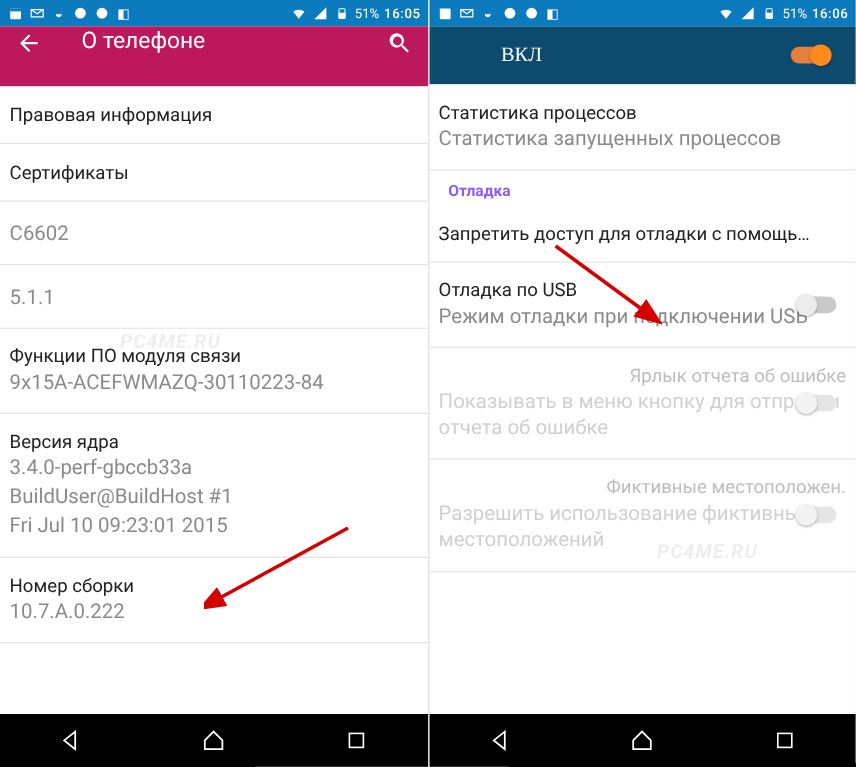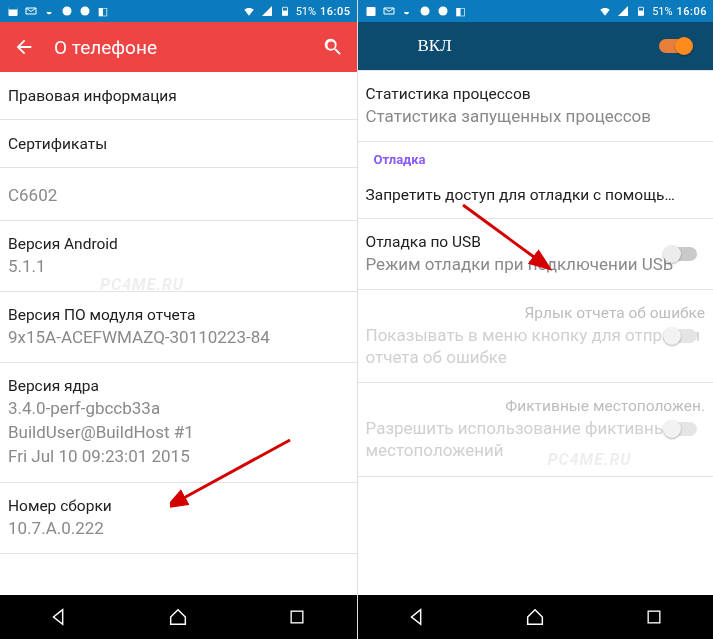--- a/index.html
+++ b/index.html
@@ -35,26 +35,26 @@
   }
   .statusbar .left, .statusbar .right {
     display: flex; align-items: center; gap: 4px;
   }
   .status-ic { width: 14px; height: 14px; display:inline-flex; align-items:center; justify-content:center; }
   .clock { font-weight: 500; letter-spacing: .5px; }
 
   
   .appbar {
     height: 50px;
-    background: #ef4444;
+    background: #be185d;
     color: #fff;
     display: flex;
-    align-items: center;
+    align-items: flex-start;
     padding: 0 10px;
-    gap: 16px;
+    gap: 30px;
   }
   .appbar .title { font-size: 19px; flex: 1; white-space: nowrap; overflow: hidden; text-overflow: ellipsis; }
   .appbar .icon-btn { width: 28px; height: 28px; display:flex; align-items:center; justify-content:center; }
 
   
   .content { flex: 1; overflow: hidden; background: #fff; }
   .row {
     padding: 14px 8px;
     border-bottom: 1px solid #e3e3e3;
     display: flex;
@@ -212,25 +212,24 @@
     <div class="row simple">
       <span class="primary">Правовая информация</span>
     </div>
     <div class="row simple">
       <span class="primary">Сертификаты</span>
     </div>
     <div class="row">
       <span class="secondary">C6602</span>
     </div>
     <div class="row">
-      <span class="primary">Версия Android</span>
       <span class="secondary">5.1.1</span>
     </div>
     <div class="row">
-      <span class="primary">Версия ПО модуля отчета</span>
+      <span class="primary">Функции ПО модуля связи</span>
       <span class="secondary">9x15A-ACEFWMAZQ-30110223-84</span>
     </div>
     <div class="row">
       <span class="primary">Версия ядра</span>
       <span class="secondary">3.4.0-perf-gbccb33a</span>
       <span class="secondary">BuildUser@BuildHost #1</span>
       <span class="secondary">Fri Jul 10 09:23:01 2015</span>
     </div>
     <div class="row">
       <span class="primary">Номер сборки</span>

